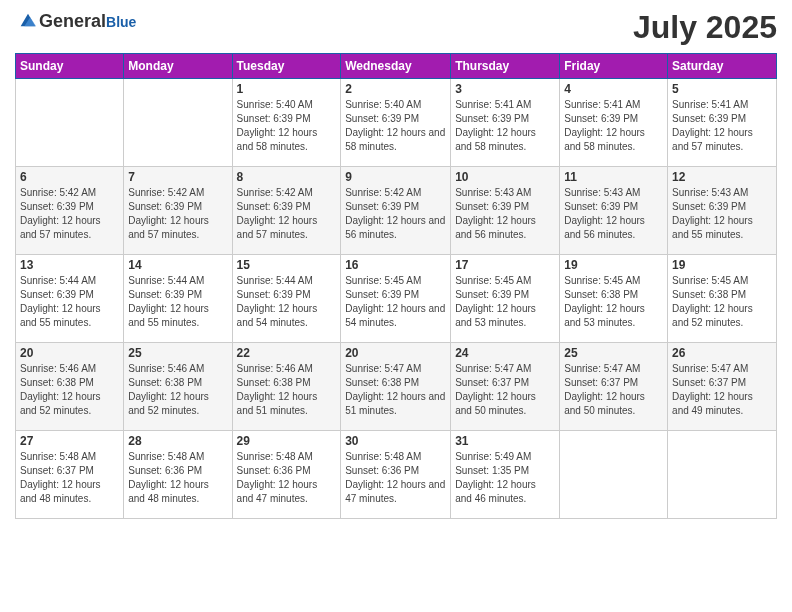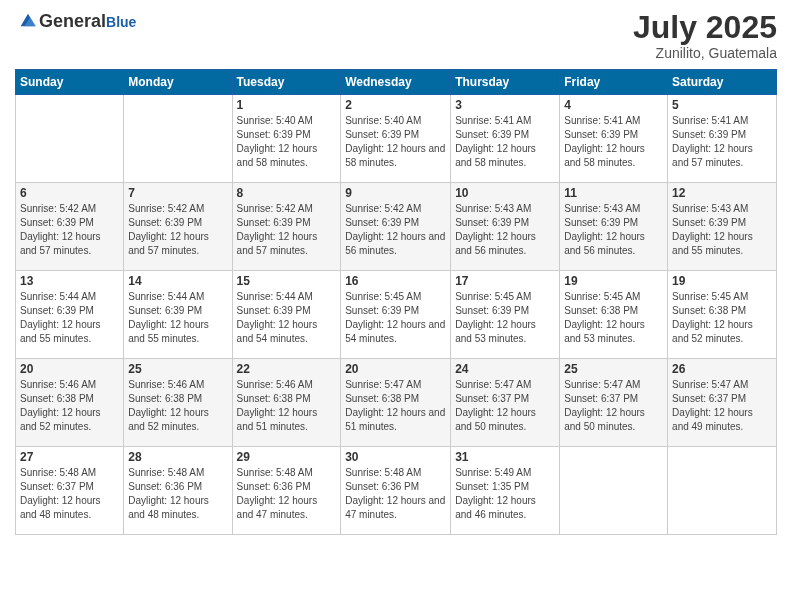--- a/index.html
+++ b/index.html
@@ -43,21 +43,21 @@
     .location {
       font-size: 14px;
       color: #555;
     }
     .calendar {
       width: 100%;
       border-collapse: collapse;
       border: 1px solid #ccc;
     }
     .calendar th {
-      background-color: #0369a1;
+      background-color: #a21caf;
       color: #fff;
       font-size: 12px;
       font-weight: bold;
       padding: 5px 4px;
       text-align: left;
       border: 1px solid #1a5fa8;
     }
     .calendar td {
       vertical-align: top;
       border: 1px solid #ccc;
@@ -96,21 +96,20 @@
       <svg class="logo-icon" viewBox="0 0 30 30" xmlns="http://www.w3.org/2000/svg">
         <polygon points="5,22 15,5 25,22" fill="#1a5fa8"></polygon>
         <polygon points="10,22 18,10 26,22" fill="#4a90d9" opacity="0.7"></polygon>
       </svg>
       <span>
         <span style="font-size:18px;font-weight:bold;color:#333;margin-top:31px;">General</span><span style="font-size:14px;font-weight:bold;color:#1a5fa8;">Blue</span>
       </span>
     </div>
     <div class="title-area">
       <div class="month-title">July 2025</div>
-      <div class="location">Zunilito, Guatemala</div>
     </div>
   </div>
 
   <table class="calendar">
     <thead>
       <tr>
         <th>Sunday</th>
         <th>Monday</th>
         <th>Tuesday</th>
         <th>Wednesday</th>

